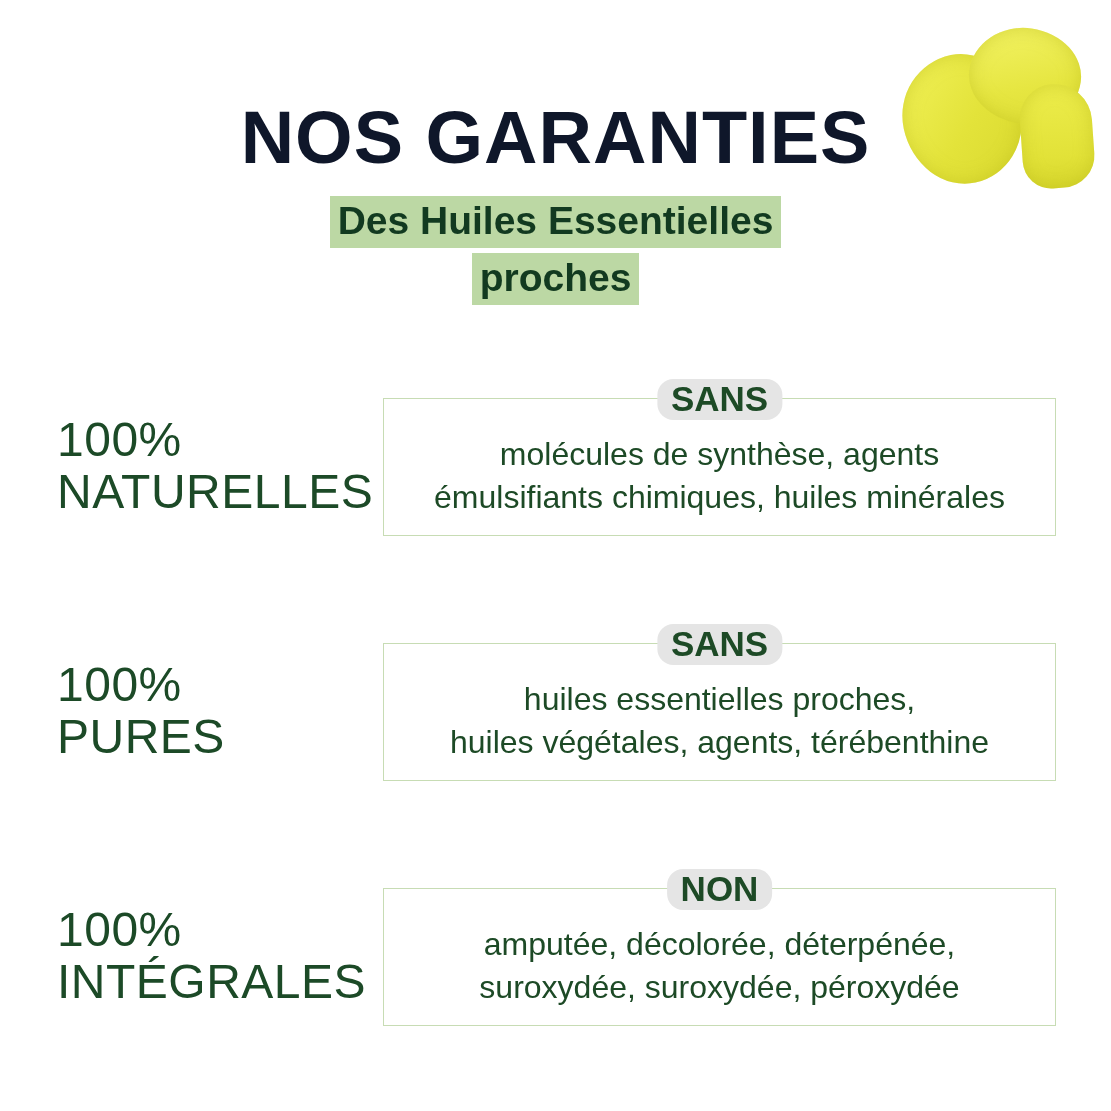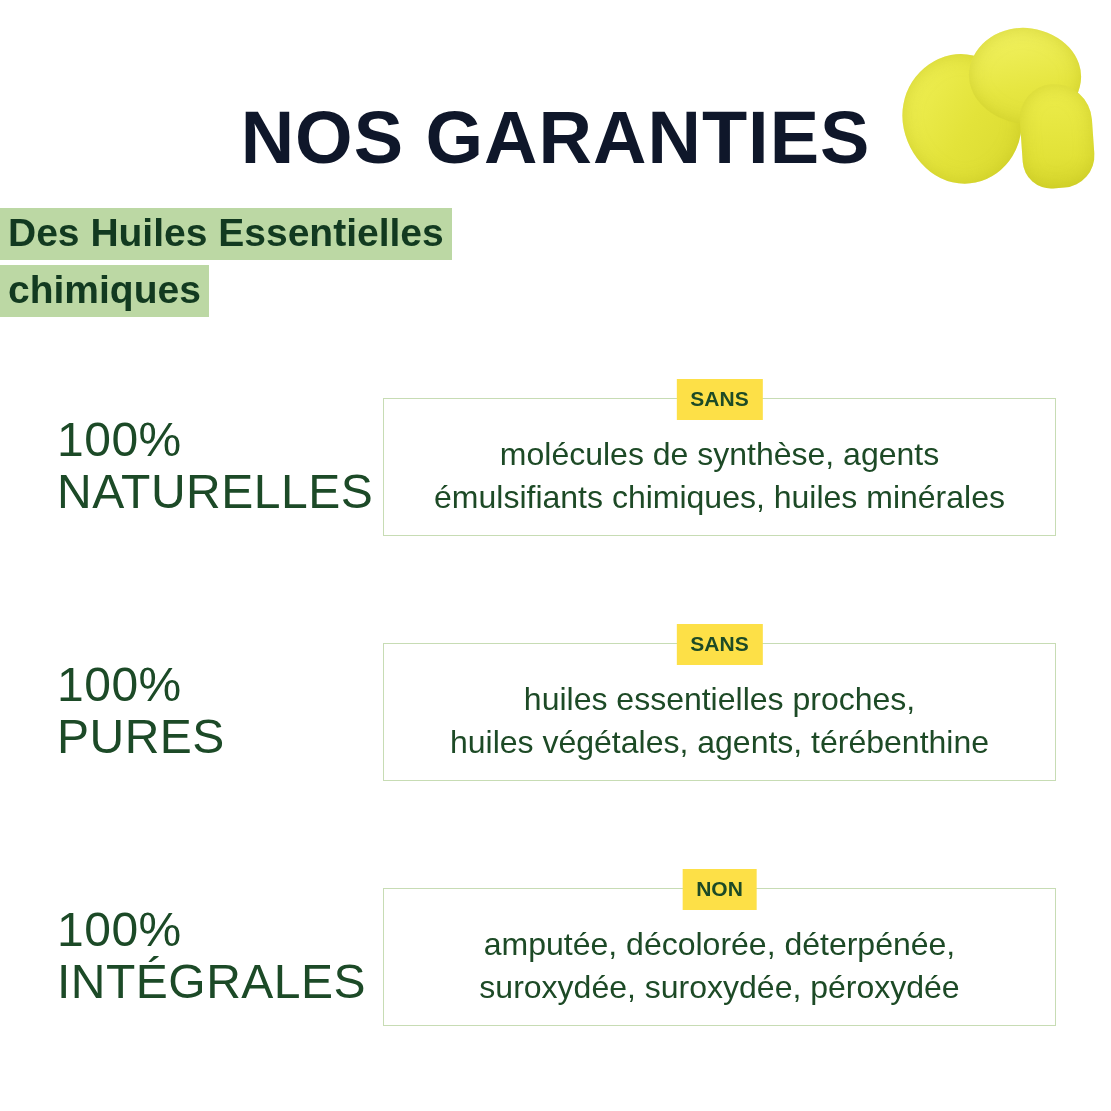--- a/index.html
+++ b/index.html
@@ -65,24 +65,24 @@
     width: 1111px;
     text-align: center;
     font-size: 74px;
     line-height: 84px;
     font-weight: bold;
     letter-spacing: 1px;
     color: #0f172a;
   }
   .subtitle-wrap {
     position: absolute;
-    top: 208px;
+    top: 196px;
     left: 0;
     width: 1111px;
-    text-align: left;
+    text-align: center;
   }
   .subtitle-line {
     display: inline-block;
     background: #bcd8a4;
     color: #123a20;
     font-size: 39px;
     line-height: 46px;
     font-weight: bold;
     padding: 2px 8px 4px 8px;
     margin: 0 0 5px 0;
@@ -117,26 +117,27 @@
     width: 673px;
     height: 138px;
     border: 1px solid #c7dcb4;
     box-sizing: border-box;
   }
   .card-tag {
     position: absolute;
     top: -20px;
     left: 50%;
     transform: translateX(-50%);
-    background: #fde047;
+    background: #e5e5e5;
     color: #1d4a26;
-    font-size: 21px;
+    font-size: 35px;
     line-height: 38px;
     font-weight: bold;
     padding: 1px 14px 2px 14px;
+    border-radius: 16px;
   }
   .card-text {
     position: absolute;
     left: 12px;
     right: 12px;
     top: 34px;
     text-align: center;
     font-size: 32px;
     line-height: 43px;
     color: #1d4a26;
@@ -149,21 +150,21 @@
 <div class="fruit-group">
   <div class="slice a"></div>
   <div class="slice b"></div>
   <div class="slice c"></div>
 </div>
 
 <div class="title">NOS GARANTIES</div>
 
 <div class="subtitle-wrap">
   <div class="subtitle-line">Des Huiles Essentielles</div><br>
-  <div class="subtitle-line">chimiques</div>
+  <div class="subtitle-line">proches</div>
 </div>
 
 <div class="rows">
 
   <div class="row">
     <div class="row-label">
       <span>100%</span><br>
       <span>NATURELLES</span>
     </div>
     <div class="card">

